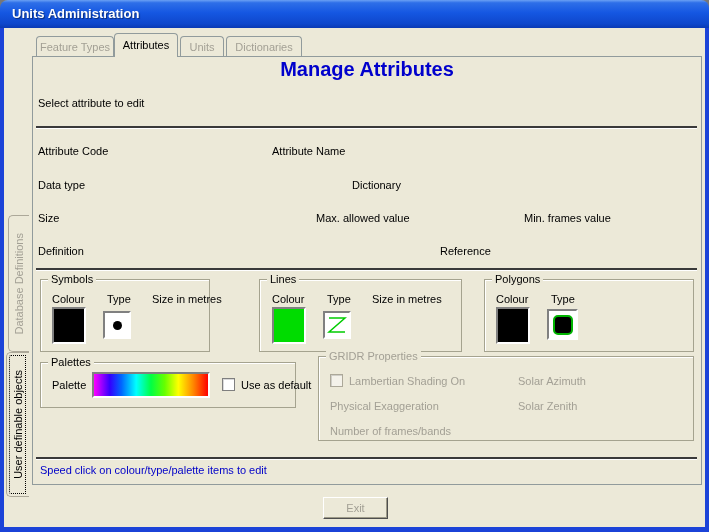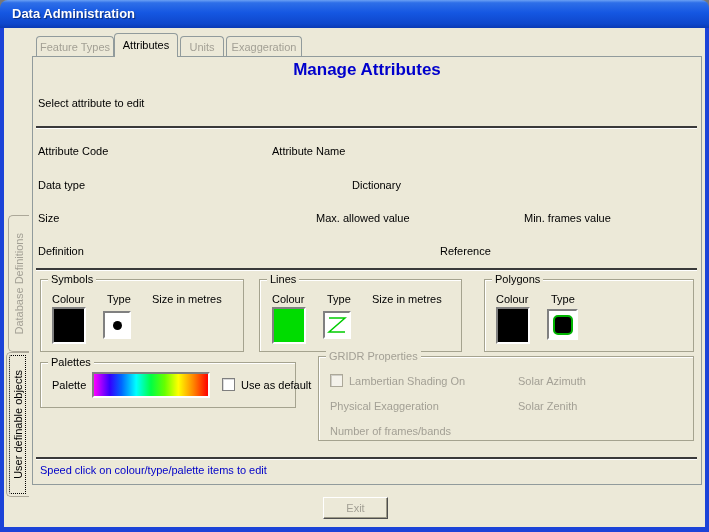--- a/index.html
+++ b/index.html
@@ -65,38 +65,38 @@
   .cb.disbox { background:#f4f2ea; border-color:#aca899; }
   .z3 { z-index:3; }
 </style>
 </head>
 <body>
 
 <div class="window">
   <div class="frame"></div>
   <div class="client"></div>
   <div class="titlebar">
-    <span class="titletext">Data Administration</span>
+    <span class="titletext">Units Administration</span>
   </div>
 
   <div class="sidetab dis" style="left:8px; top:215px; width:21px; height:137px;">
     <span>Database Definitions</span>
   </div>
   <div class="sidetab sel" style="left:6px; top:352px; width:23px; height:145px;">
     <span>User definable objects</span>
   </div>
 
   <div class="tab dis" style="left:36px;  top:36px; width:78px; height:21px;">Feature Types</div>
   <div class="tab sel" style="left:114px; top:33px; width:64px; height:24px;">Attributes</div>
   <div class="tab dis" style="left:180px; top:36px; width:44px; height:21px;">Units</div>
-  <div class="tab dis" style="left:226px; top:36px; width:76px; height:21px;">Exaggeration</div>
+  <div class="tab dis" style="left:226px; top:36px; width:76px; height:21px;">Dictionaries</div>
 
   <div class="panel"></div>
 
-  <div class="lbl blue z3" style="left: 32px; top: 63px; width: 670px; text-align: center; font-size: 17px; color: rgb(0, 0, 204);">Manage Attributes</div>
+  <div class="lbl blue z3" style="left: 32px; top: 63px; width: 670px; text-align: center; font-size: 20px; color: rgb(0, 0, 204);">Manage Attributes</div>
 
   <div class="lbl z3" style="left:38px; top:97px;">Select attribute to edit</div>
   <div class="combo grayed" style="left:150px; top:92px; width:258px; height:21px;">
     <span class="ctext">ROADSPEED -|- Average Road Speed</span>
     <span class="cbtn">▼</span>
   </div>
   <button class="btn" style="left:414px; top:92px; width:54px; height:22px;">OK</button>
   <button class="btn" style="left:471px; top:92px; width:54px; height:22px;">Cancel</button>
   <button class="btn dis" style="left:528px; top:92px; width:54px; height:22px;">New</button>
   <button class="btn" style="left:585px; top:92px; width:54px; height:22px;">Copy</button>
@@ -130,21 +130,21 @@
   <div class="lbl z3" style="left:524px; top:212px;">Min. frames value</div>
   <input class="edit" style="left: 627px; top: 208px; width: 71px; height: 20px;" value="">
 
   <div class="lbl z3" style="left:38px; top:245px;">Definition</div>
   <input class="edit" style="left: 95px; top: 241px; width: 333px; height: 20px;" value="">
   <div class="lbl z3" style="left:440px; top:245px;">Reference</div>
   <input class="edit" style="left: 500px; top: 241px; width: 198px; height: 20px;" value="">
 
   <div class="sep" style="left:36px; top:268px; width:661px;"></div>
 
-  <div class="gbox" style="left:40px; top:279px; width:204px; height:73px;">
+  <div class="gbox" style="left:40px; top:279px; width:170px; height:73px;">
     <span class="gtitle">Symbols</span>
   </div>
   <div class="lbl z3" style="left:52px; top:293px;">Colour</div>
   <div class="lbl z3" style="left:107px; top:293px;">Type</div>
   <div class="lbl z3" style="left:152px; top:293px;">Size in metres</div>
   <div class="swatch" style="left: 52px; top: 307px; width: 34px; height: 37px; background: rgb(0, 0, 0);"></div>
   <div class="typebox" style="left:103px; top:311px; width:28px; height:28px;">
     <span class="dot" style="background: rgb(0, 0, 0);"></span>
   </div>
   <input class="edit" style="left: 152px; top: 309px; width: 77px; height: 18px;" value="25">

